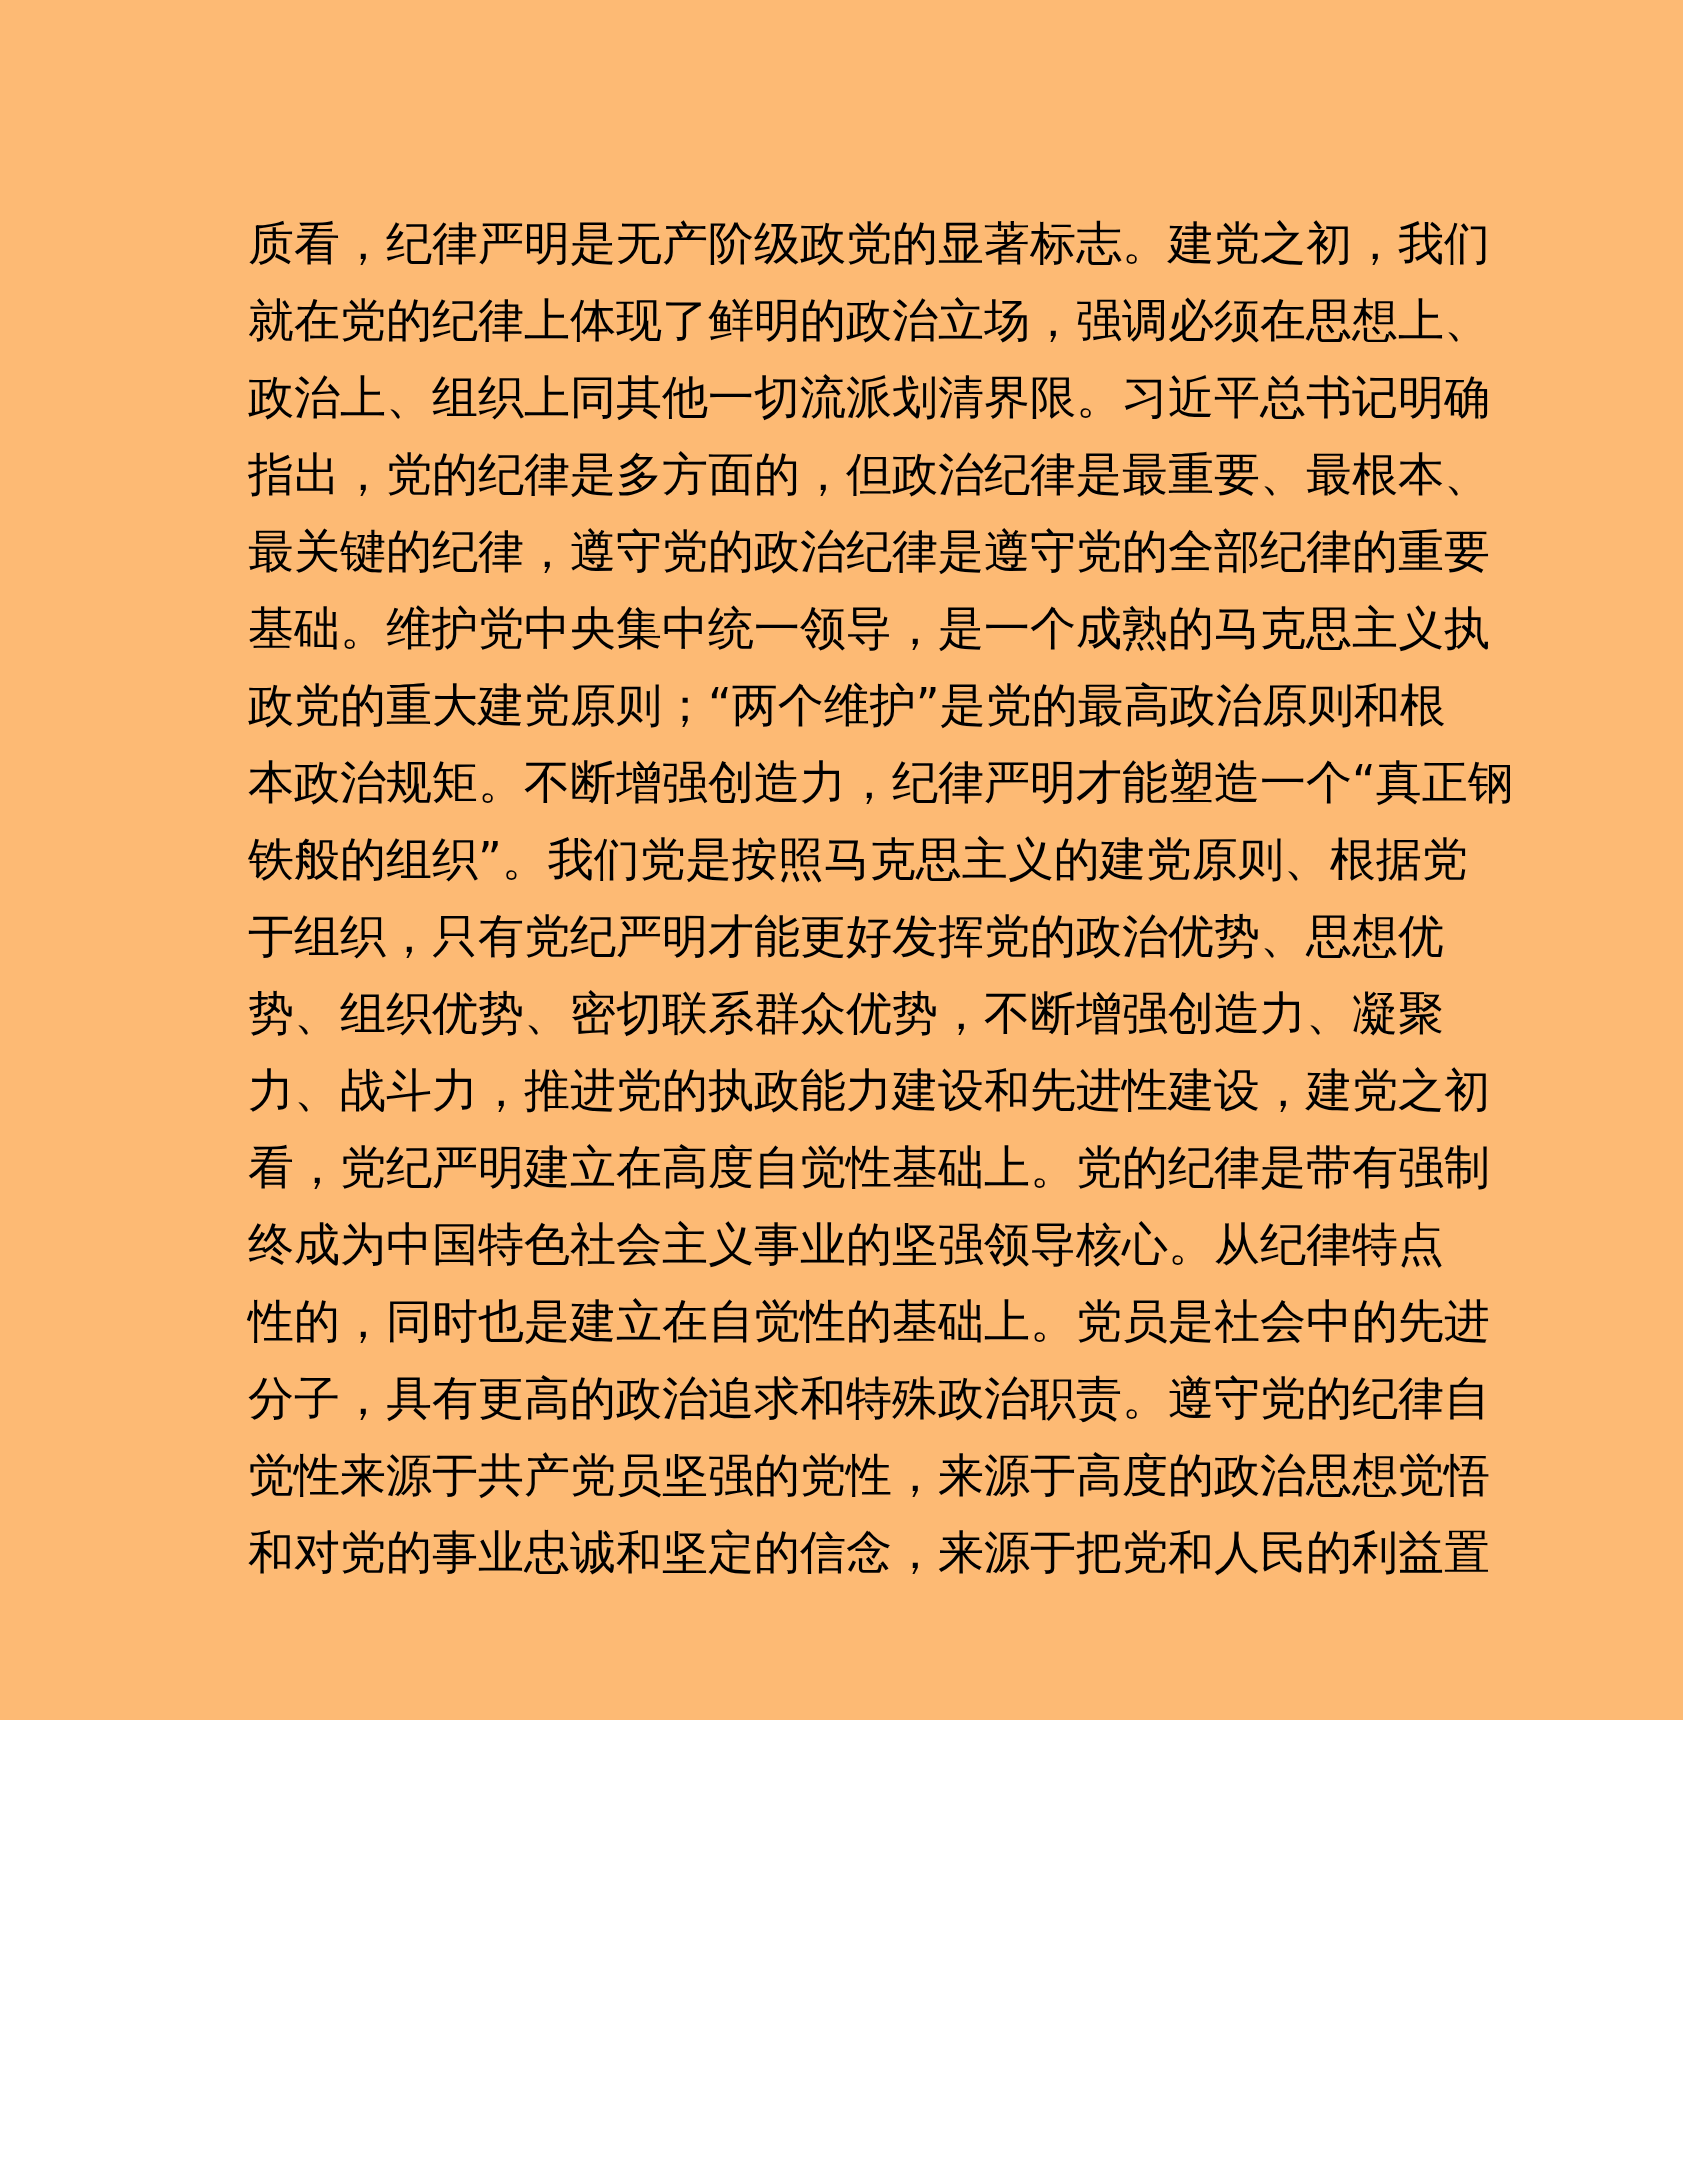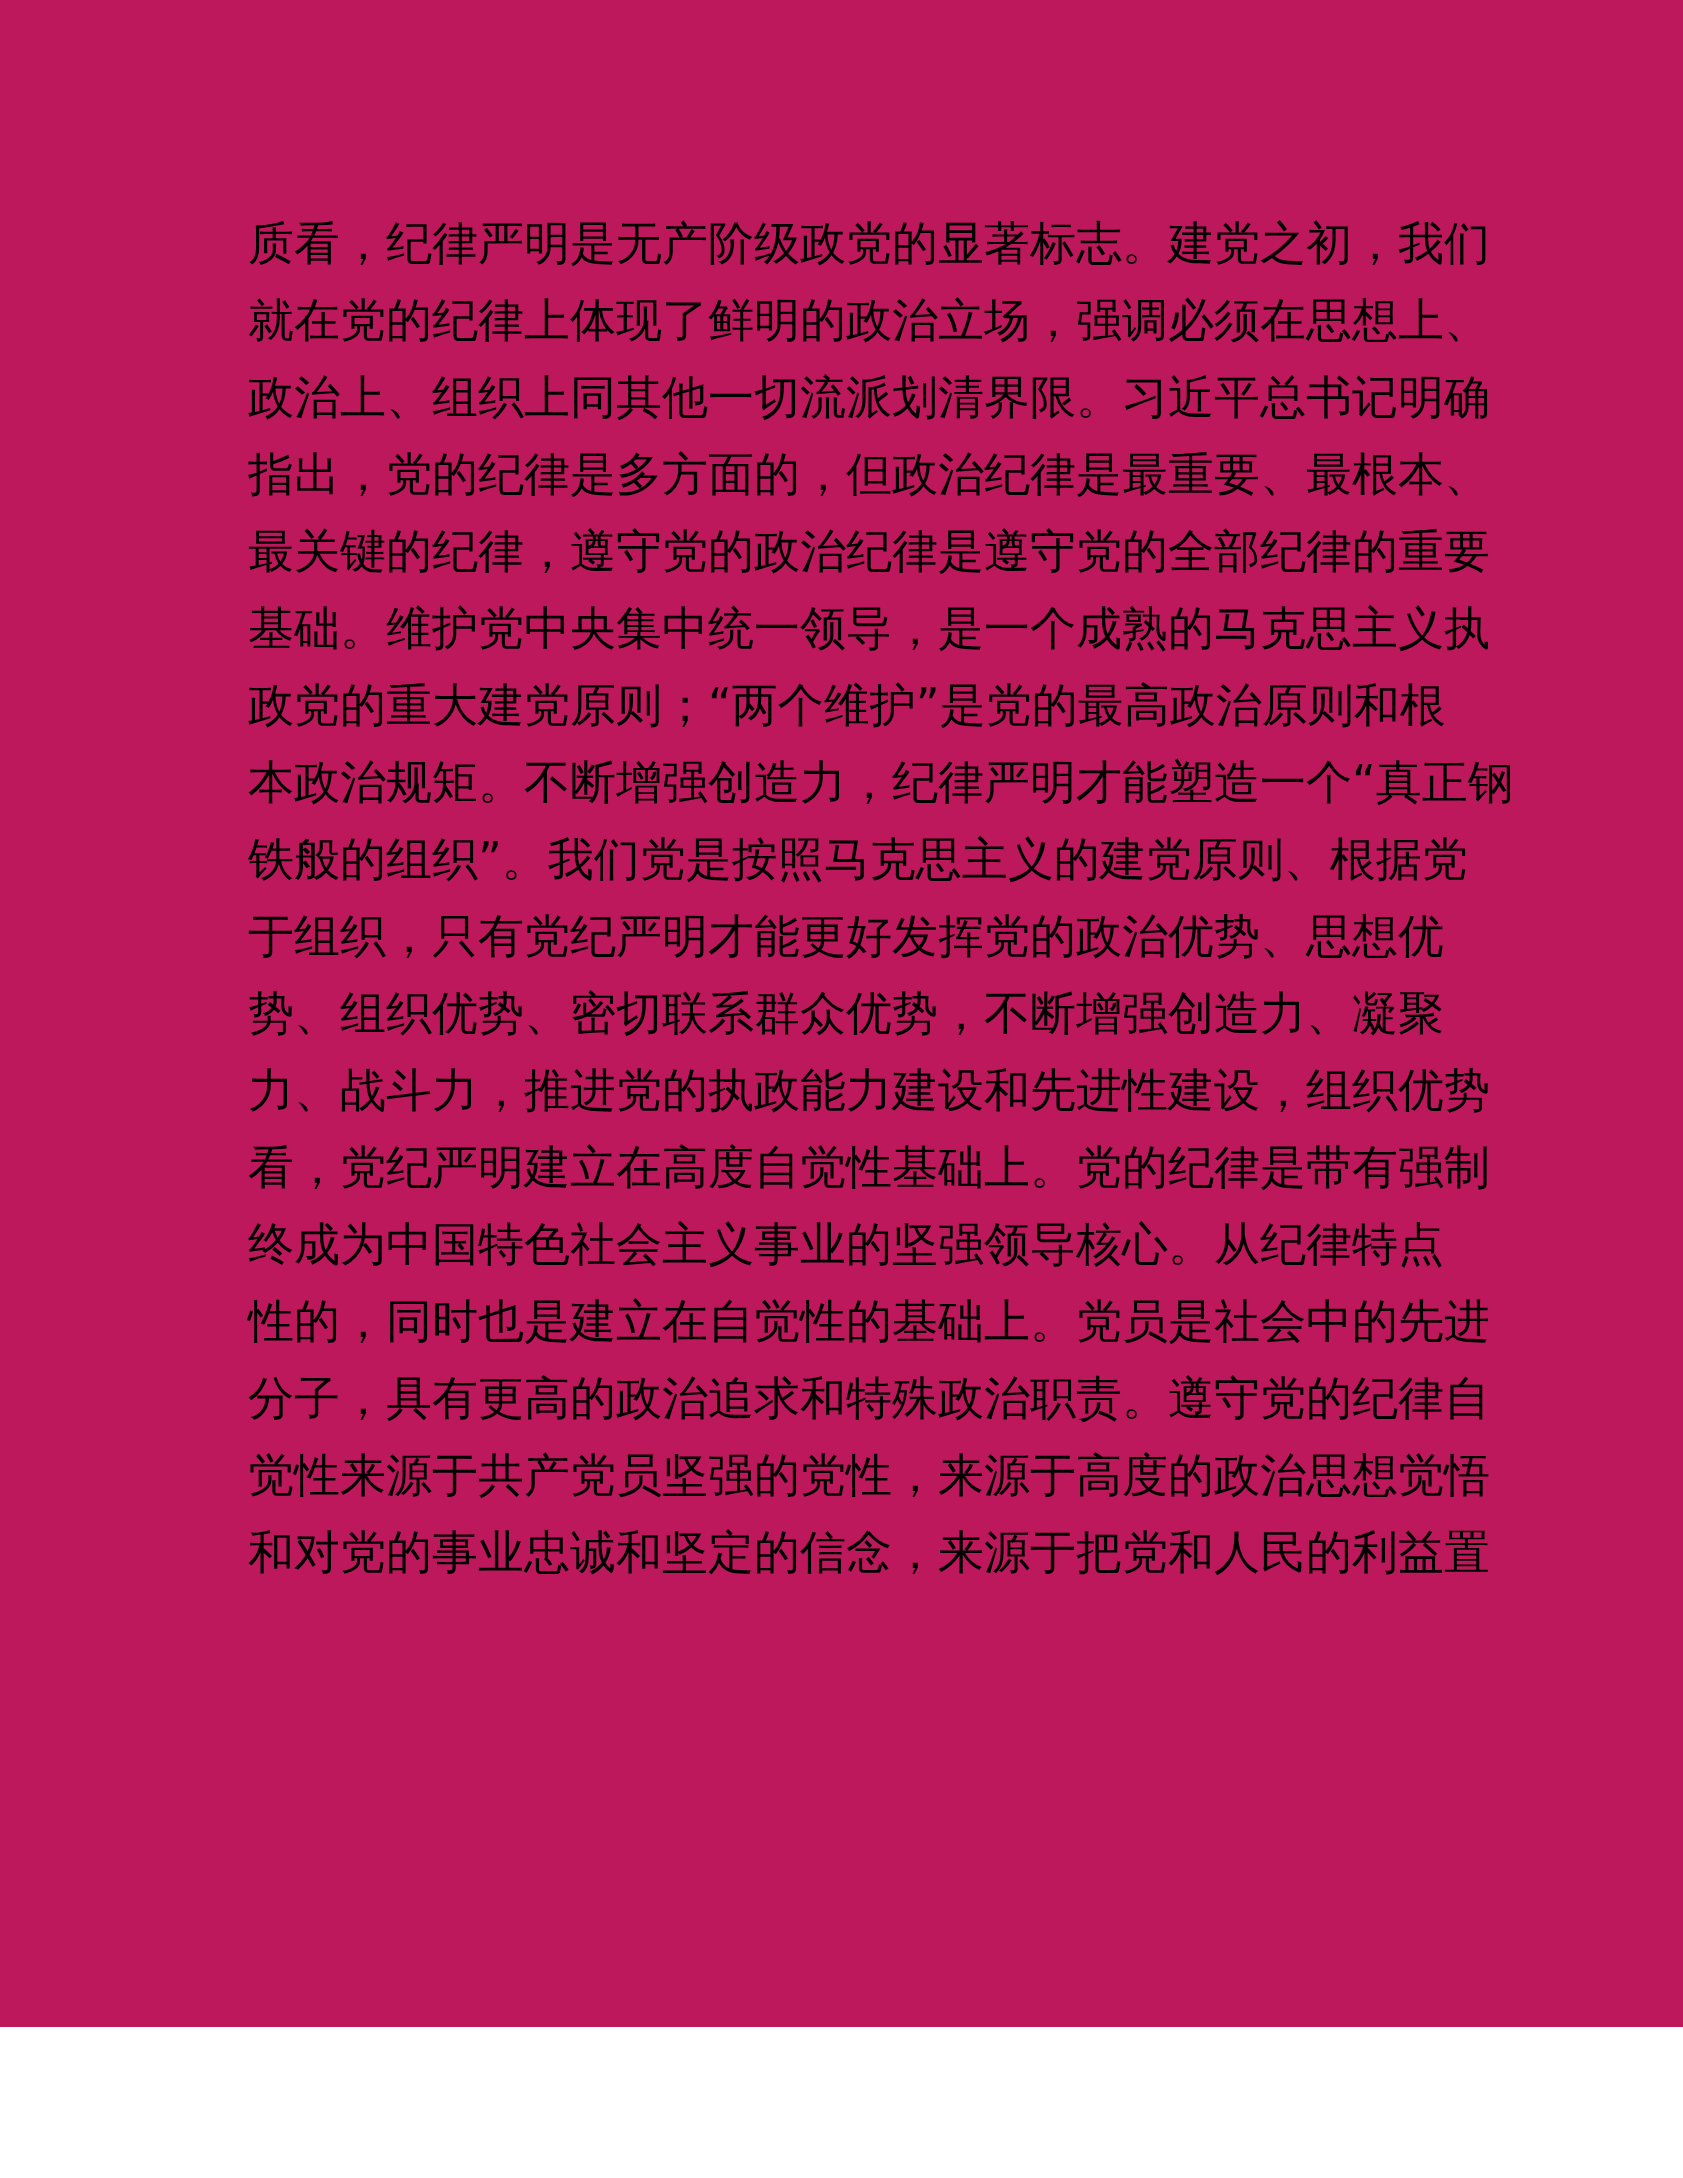--- a/index.html
+++ b/index.html
@@ -11,22 +11,22 @@
       width: 1683px;
       height: 2178px;
       position: relative;
       overflow: hidden;
     }
     .page {
       position: absolute;
       left: 0;
       top: 0;
       width: 1683px;
-      height: 2027px;
-      background: #be185d;
+      height: 1720px;
+      background: #fdba74;
     }
     .body-text {
       position: absolute;
       left: 248px;
       top: 205px;
       width: 1188px;
       margin: 0;
       color: #000000;
       font-family: "DejaVu Sans", "Liberation Sans", sans-serif;
       font-size: 46px;
@@ -48,21 +48,21 @@
     <span class="line">就在党的纪律上体现了鲜明的政治立场，强调必须在思想上、</span>
     <span class="line">政治上、组织上同其他一切流派划清界限。习近平总书记明确</span>
     <span class="line">指出，党的纪律是多方面的，但政治纪律是最重要、最根本、</span>
     <span class="line">最关键的纪律，遵守党的政治纪律是遵守党的全部纪律的重要</span>
     <span class="line">基础。维护党中央集中统一领导，是一个成熟的马克思主义执</span>
     <span class="line">政党的重大建党原则；“两个维护”是党的最高政治原则和根</span>
     <span class="line">本政治规矩。不断增强创造力，纪律严明才能塑造一个“真正钢</span>
     <span class="line">铁般的组织”。我们党是按照马克思主义的建党原则、根据党</span>
     <span class="line">于组织，只有党纪严明才能更好发挥党的政治优势、思想优</span>
     <span class="line">势、组织优势、密切联系群众优势，不断增强创造力、凝聚</span>
-    <span class="line">力、战斗力，推进党的执政能力建设和先进性建设，组织优势</span>
+    <span class="line">力、战斗力，推进党的执政能力建设和先进性建设，建党之初</span>
     <span class="line">看，党纪严明建立在高度自觉性基础上。党的纪律是带有强制</span>
     <span class="line">终成为中国特色社会主义事业的坚强领导核心。从纪律特点</span>
     <span class="line">性的，同时也是建立在自觉性的基础上。党员是社会中的先进</span>
     <span class="line">分子，具有更高的政治追求和特殊政治职责。遵守党的纪律自</span>
     <span class="line">觉性来源于共产党员坚强的党性，来源于高度的政治思想觉悟</span>
     <span class="line">和对党的事业忠诚和坚定的信念，来源于把党和人民的利益置</span>
   </div>
 </div>
 
 

